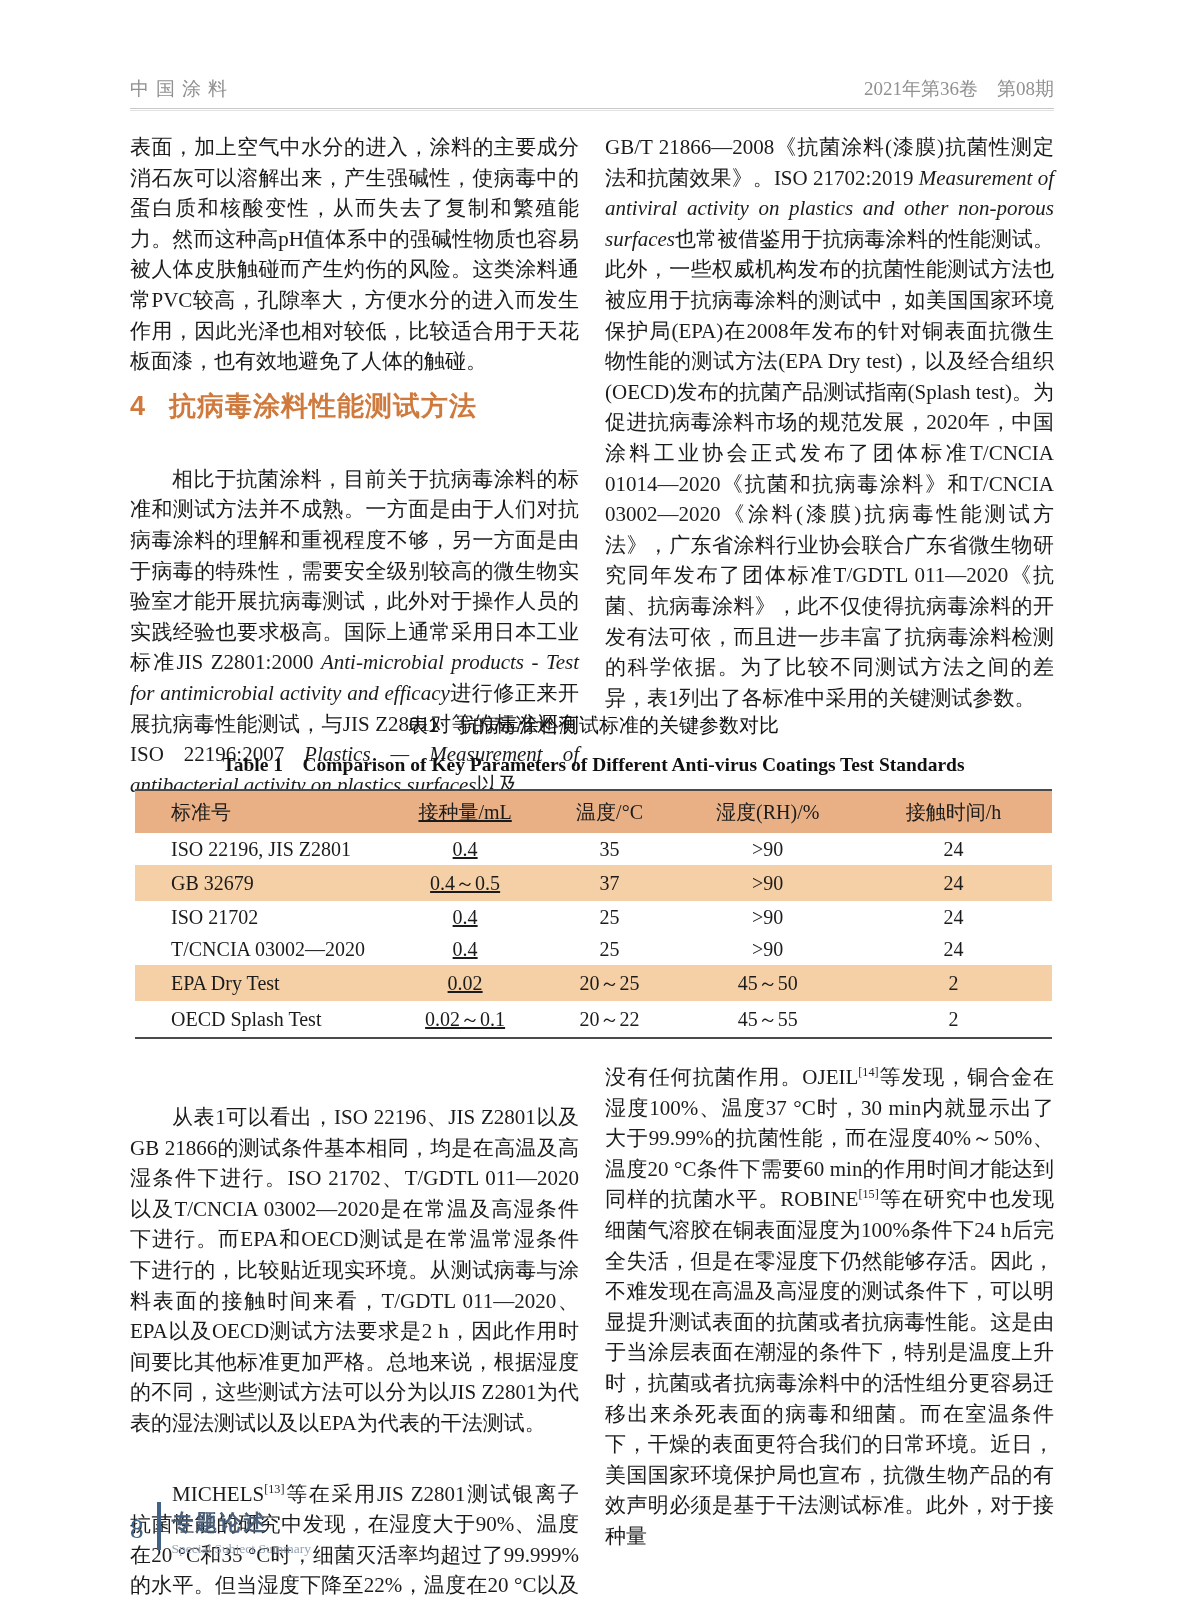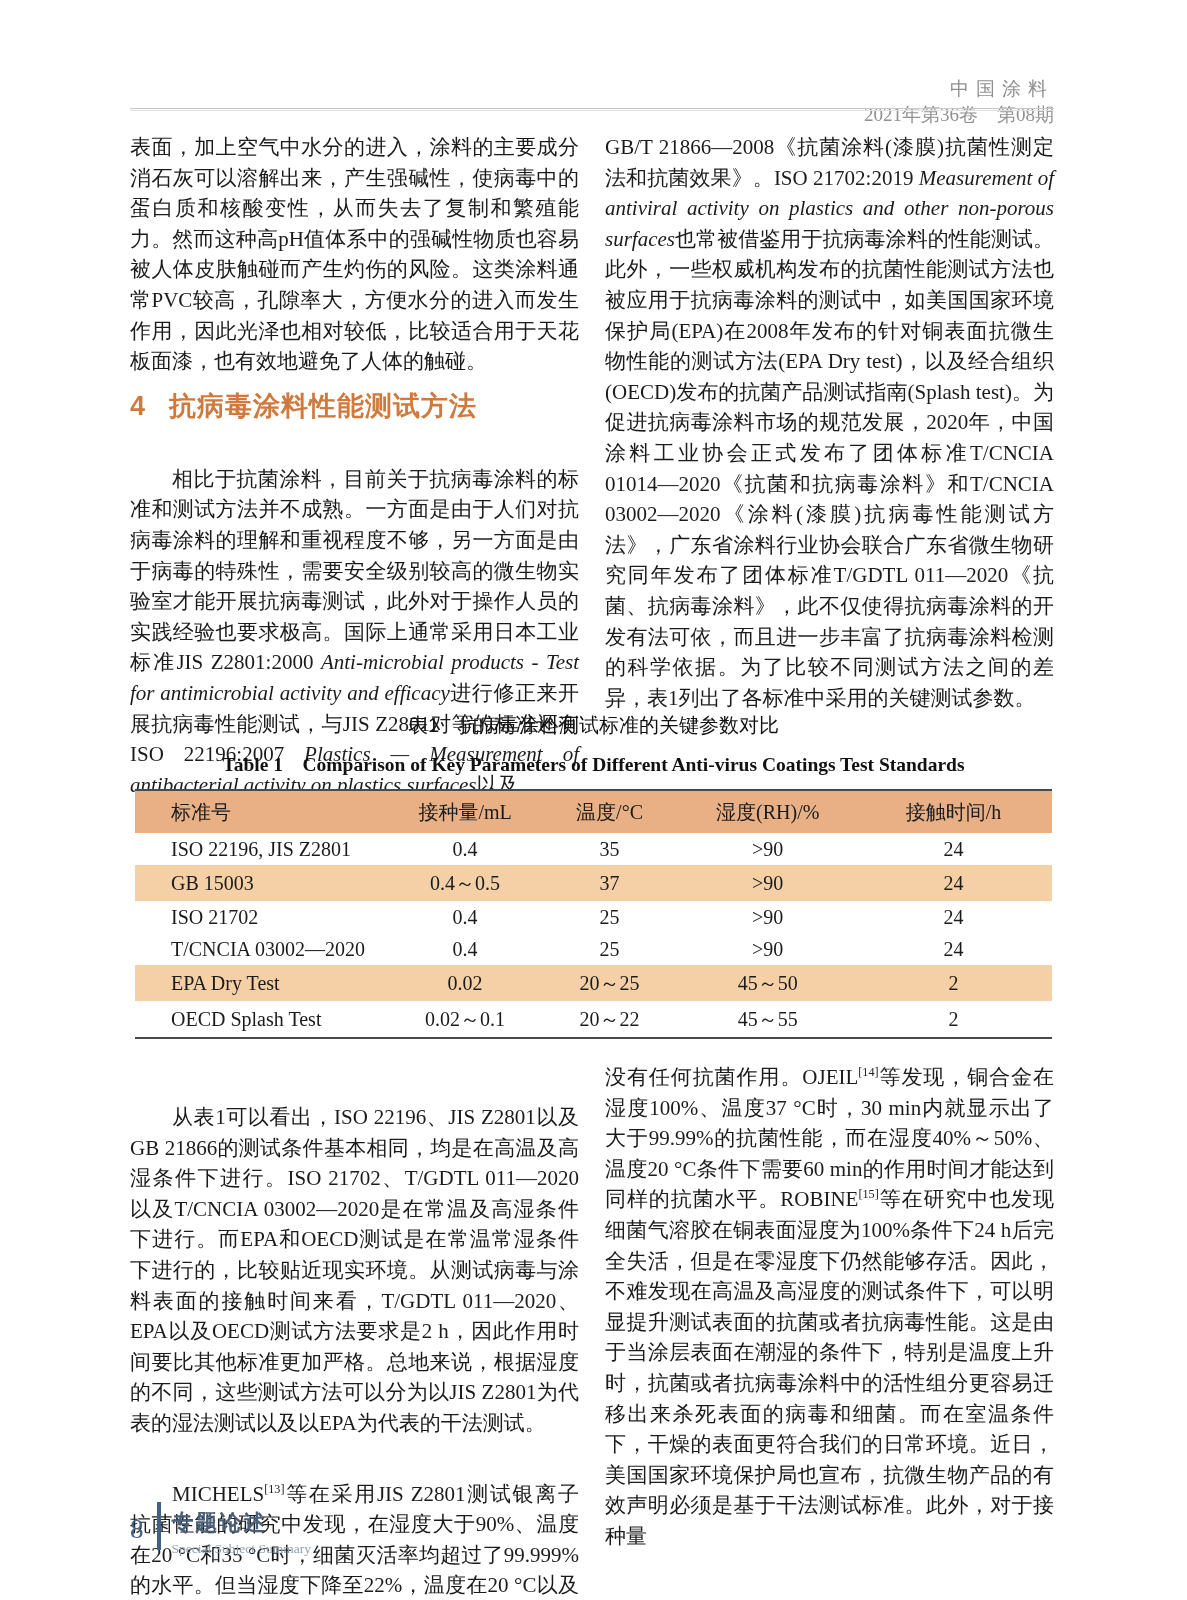--- a/index.html
+++ b/index.html
@@ -13,21 +13,21 @@
     --ink:#1b1b1b;
     --rule-gray:#c9c9c9;
     --table-border:#4a4a4a;
   }
   *{margin:0;padding:0;box-sizing:border-box;}
   html,body{background:#fff;}
   body{width:1187px;height:1600px;font-family:"Liberation Serif","DejaVu Serif",serif;color:var(--ink);}
   .page{position:relative;width:1187px;height:1600px;background:#fff;overflow:hidden;}
 
   
-  .page-header{position:absolute;top:76px;left:130px;width:924px;display:flex;justify-content:space-between;align-items:flex-end;color:var(--header-gray);font-size:19px;white-space:pre-wrap;flex-direction:column;}
+  .page-header{position:absolute;top:76px;left:130px;width:924px;display:flex;justify-content:space-between;align-items:flex-end;color:var(--header-gray);font-size:19px;white-space:pre-wrap;}
   .journal-name{letter-spacing:7px;}
   .header-rule{position:absolute;top:108px;left:130px;width:924px;border-top:1px solid var(--rule-gray);border-bottom:1px solid #e2e2e2;height:3px;}
 
   
   .columns{position:absolute;left:130px;width:924px;display:flex;gap:26px;}
   .columns.top{top:132px;}
   .columns.bottom{top:1062px;}
   .col{flex:1;min-width:0;}
   p.body-text{font-size:21px;line-height:30.6px;text-align:justify;color:var(--ink);}
   p.indent{text-indent:2em;margin-top:40px;}
@@ -40,21 +40,21 @@
 
   
   .table-block{position:absolute;top:712px;left:135px;width:917px;}
   .table-caption-zh{text-align:center;font-family:"Liberation Sans","DejaVu Sans",sans-serif;font-weight:normal;font-size:20px;white-space:pre-wrap;color:#111;}
   .table-caption-en{text-align:center;font-weight:bold;font-size:19.5px;margin-top:12px;white-space:pre-wrap;color:#111;}
   table{width:100%;border-collapse:collapse;margin-top:11px;border-top:2px solid var(--table-border);border-bottom:2px solid var(--table-border);font-size:20px;}
   thead th{background:var(--table-header-bg);font-weight:normal;padding:8px 0 7px 0;text-align:center;}
   tbody td{padding:4.5px 0;text-align:center;}
   tbody tr.striped td{background:var(--table-stripe-bg);}
   th:nth-child(1),td:nth-child(1){width:28%;text-align:left;padding-left:36px;}
-  th:nth-child(2),td:nth-child(2){width:16%;}
+  th:nth-child(2),td:nth-child(2){width:16%;text-decoration:underline;}
   th:nth-child(3),td:nth-child(3){width:15.5%;}
   th:nth-child(4),td:nth-child(4){width:19%;margin-top:20px;}
   th:nth-child(5),td:nth-child(5){width:21.5%;}
 
   
   .page-footer{position:absolute;top:1494px;left:130px;display:flex;align-items:center;}
   .page-num{font-size:27px;color:var(--footer-blue);margin-right:13px;transform:translateY(4px);}
   .footer-bar{display:inline-block;width:4px;height:48px;background:var(--footer-blue);margin-right:11px;}
   .footer-zh{font-family:"Liberation Sans","DejaVu Sans",sans-serif;font-weight:bold;font-size:22px;color:var(--footer-dark);letter-spacing:2px;margin-top:14px;}
   .footer-en{font-size:13.5px;color:var(--footer-light);margin-top:3px;}
@@ -98,21 +98,21 @@
       </thead>
       <tbody>
           <tr>
             <td>ISO 22196, JIS Z2801</td>
             <td>0.4</td>
             <td>35</td>
             <td>&gt;90</td>
             <td>24</td>
           </tr>
           <tr class="striped">
-            <td>GB 15003</td>
+            <td>GB 32679</td>
             <td>0.4～0.5</td>
             <td>37</td>
             <td>&gt;90</td>
             <td>24</td>
           </tr>
           <tr>
             <td>ISO 21702</td>
             <td>0.4</td>
             <td>25</td>
             <td>&gt;90</td>

